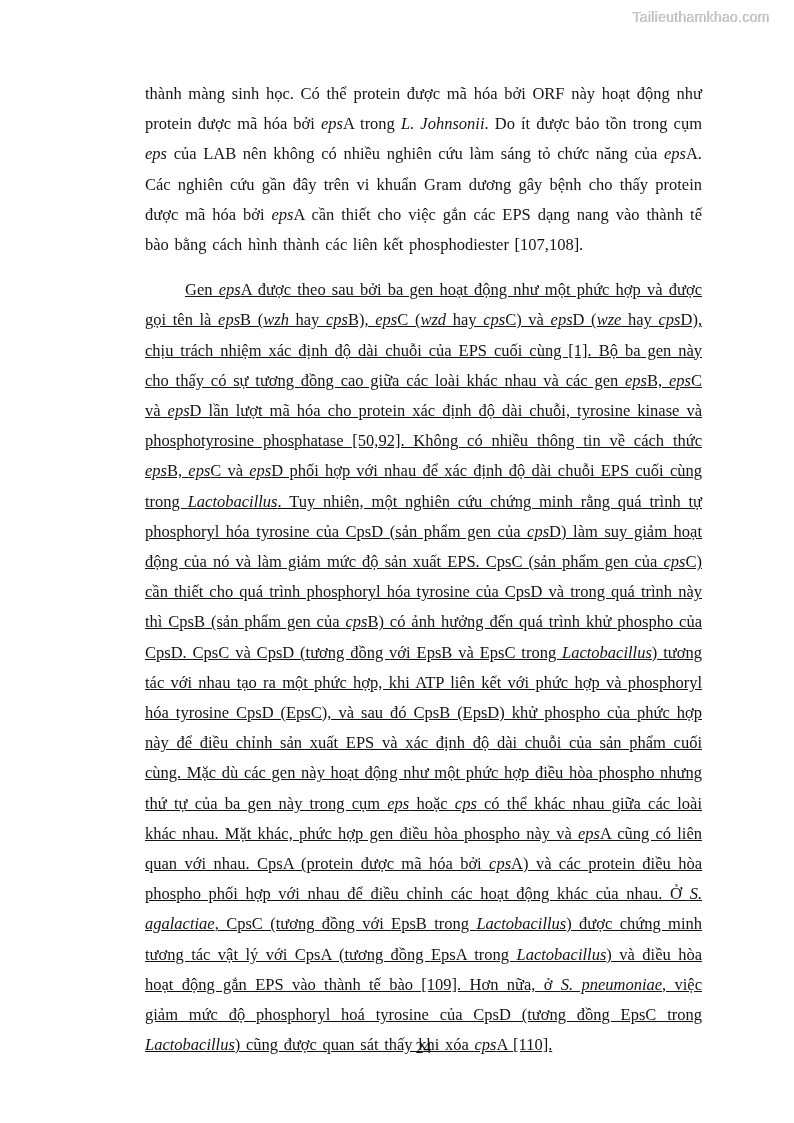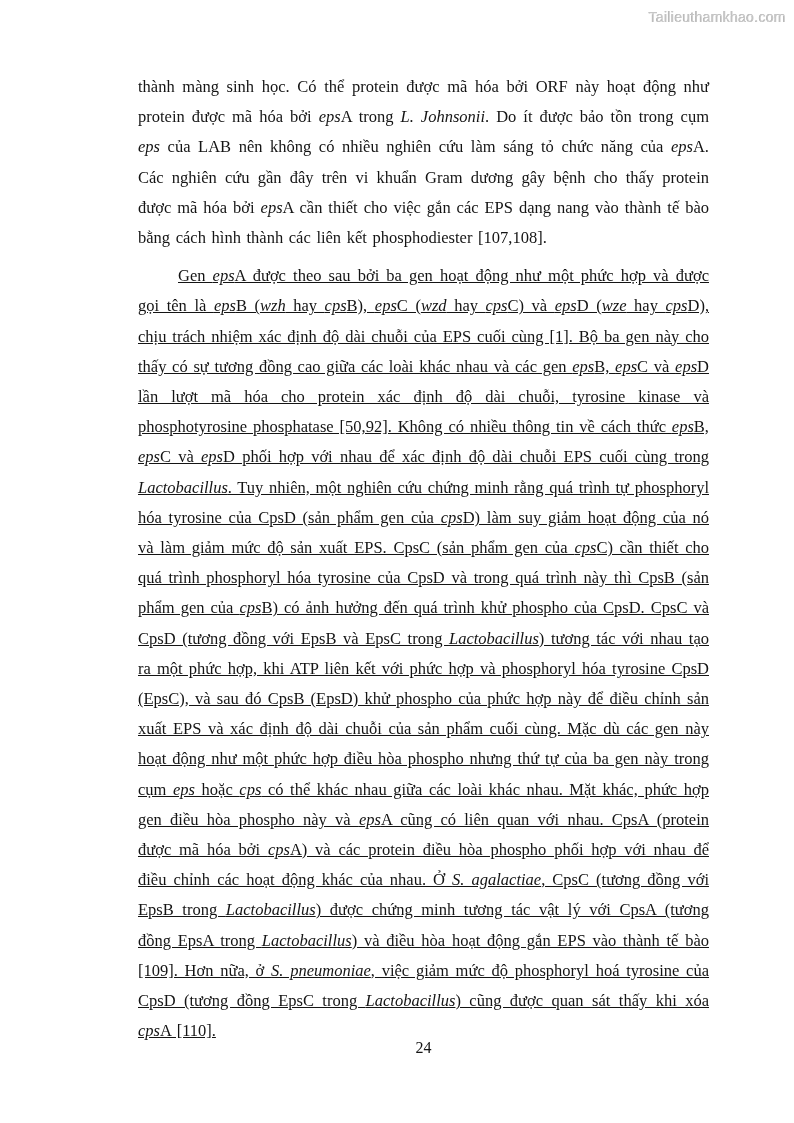--- a/index.html
+++ b/index.html
@@ -7,38 +7,38 @@
     width: 794px;
     height: 1123px;
     background: #ffffff;
     position: relative;
     font-family: "Liberation Serif", "DejaVu Serif", serif;
     overflow: hidden;
   }
   .watermark {
     position: absolute;
     top: 9px;
-    right: 8px;
+    right: 24px;
     font-family: "Liberation Sans", sans-serif;
     font-size: 14px;
     color: #c6c6c6;
     text-shadow: 1px 1px 0 #ffffff, -0.5px -0.5px 0 #a9a9a9;
     letter-spacing: 0.3px;
   }
   .doc-body {
     position: absolute;
     left: 130px;
     top: 64px;
     width: 587px;
     font-size: 16.5px;
     line-height: 30.2px;
     color: #141414;
     text-align: justify;
   }
-  .para { margin: 8px; word-spacing: 1.5px; }
+  .para { margin: 15px; word-spacing: 1.5px; }
   .para.indent { text-indent: 40px; text-decoration: underline; }
   .para em { font-style: italic; }
   .page-number {
     position: absolute;
     left: 130px;
     width: 587px;
     top: 1039px;
     text-align: center;
     font-size: 16px;
     color: #141414;

